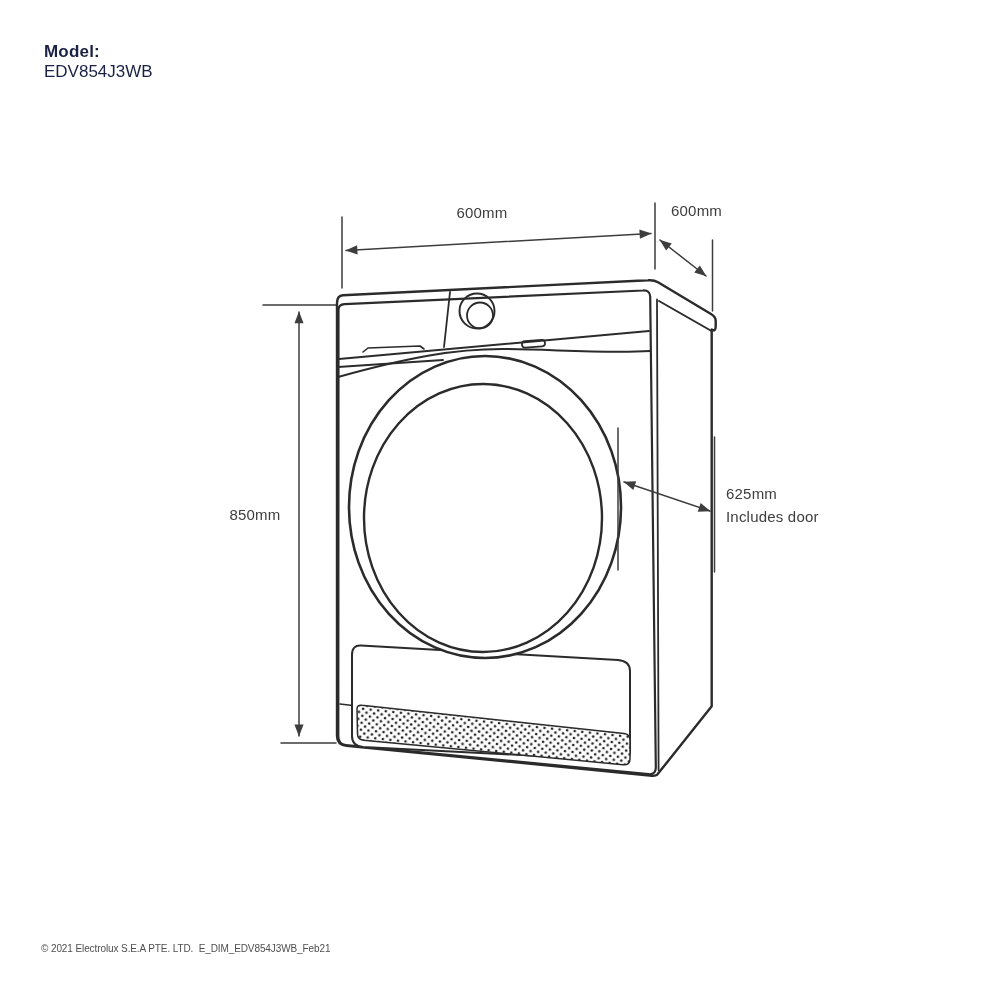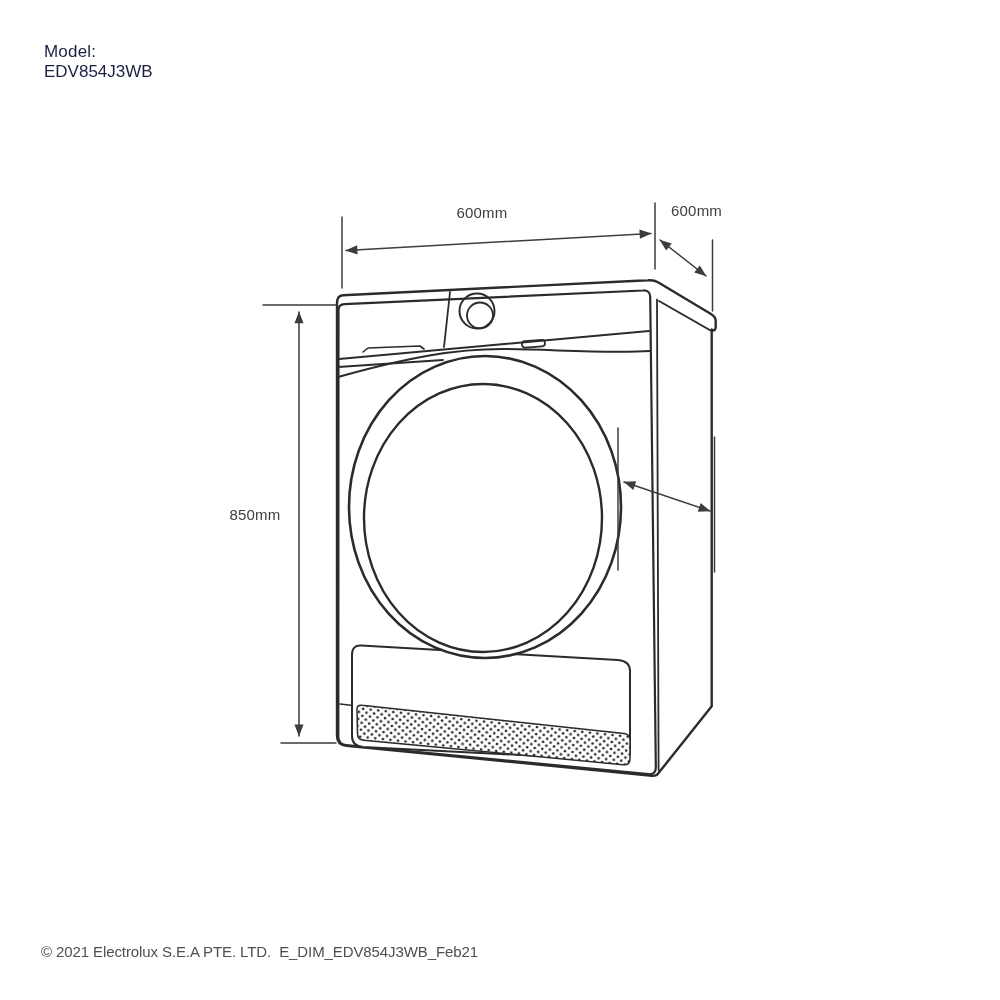--- a/index.html
+++ b/index.html
@@ -3,27 +3,27 @@
 <meta charset="utf-8">
 <style>
   html,body{margin:0;padding:0;background:#ffffff;}
   #stage{
     position:relative;width:1000px;height:1000px;background:#ffffff;overflow:hidden;
     font-family:"Liberation Sans", sans-serif;
   }
   #drawing{position:absolute;left:0;top:0;}
   .abs{position:absolute;}
   .model-block{left:44px;top:42px;color:#1b2142;font-size:17px;line-height:20px;}
-  .model-block .model-label{font-weight:normal;letter-spacing:.2px;}
+  .model-block .model-label{font-weight:bold;letter-spacing:.2px;}
   .dim-label{color:#3d3d3d;font-size:15px;letter-spacing:.2px;line-height:23px;}
   .dim-width{left:422px;top:201px;width:120px;text-align:center;}
   .dim-depth{left:671px;top:199px;}
   .dim-height{left:200px;top:503px;width:110px;text-align:center;}
   .dim-door{left:726px;top:482px;}
-  .footer-note{left:41px;top:943px;color:#4f4f4f;font-size:15px;letter-spacing:-0.1px;white-space:pre;}
+  .footer-note{left:41px;top:943px;color:#4f4f4f;font-size:10px;letter-spacing:-0.1px;white-space:pre;}
 </style>
 </head>
 <body>
 
 <div id="stage">
 
   <svg id="drawing" width="1000" height="1000" viewBox="0 0 1000 1000">
     <defs>
       <marker id="ah" viewBox="0 0 12 10" refX="11" refY="5" markerWidth="13" markerHeight="11" orient="auto-start-reverse" markerUnits="userSpaceOnUse">
         <path d="M0.5,0.8 L11.5,5 L0.5,9.2 Z" fill="#3d3d3d"></path>
@@ -101,15 +101,19 @@
     <div class="model-label">Model:</div>
     <div class="model-value">EDV854J3WB</div>
   </div>
 
   <div class="abs dim-label dim-width">600mm</div>
 
   <div class="abs dim-label dim-depth">600mm</div>
 
   <div class="abs dim-label dim-height">850mm</div>
 
+  <div class="abs dim-label dim-door">
+    <div>625mm</div>
+    <div>Includes door</div>
+  </div>
 
   <div class="abs footer-note">© 2021 Electrolux S.E.A PTE. LTD.  E_DIM_EDV854J3WB_Feb21</div>
 </div>
 
 </body></html>

